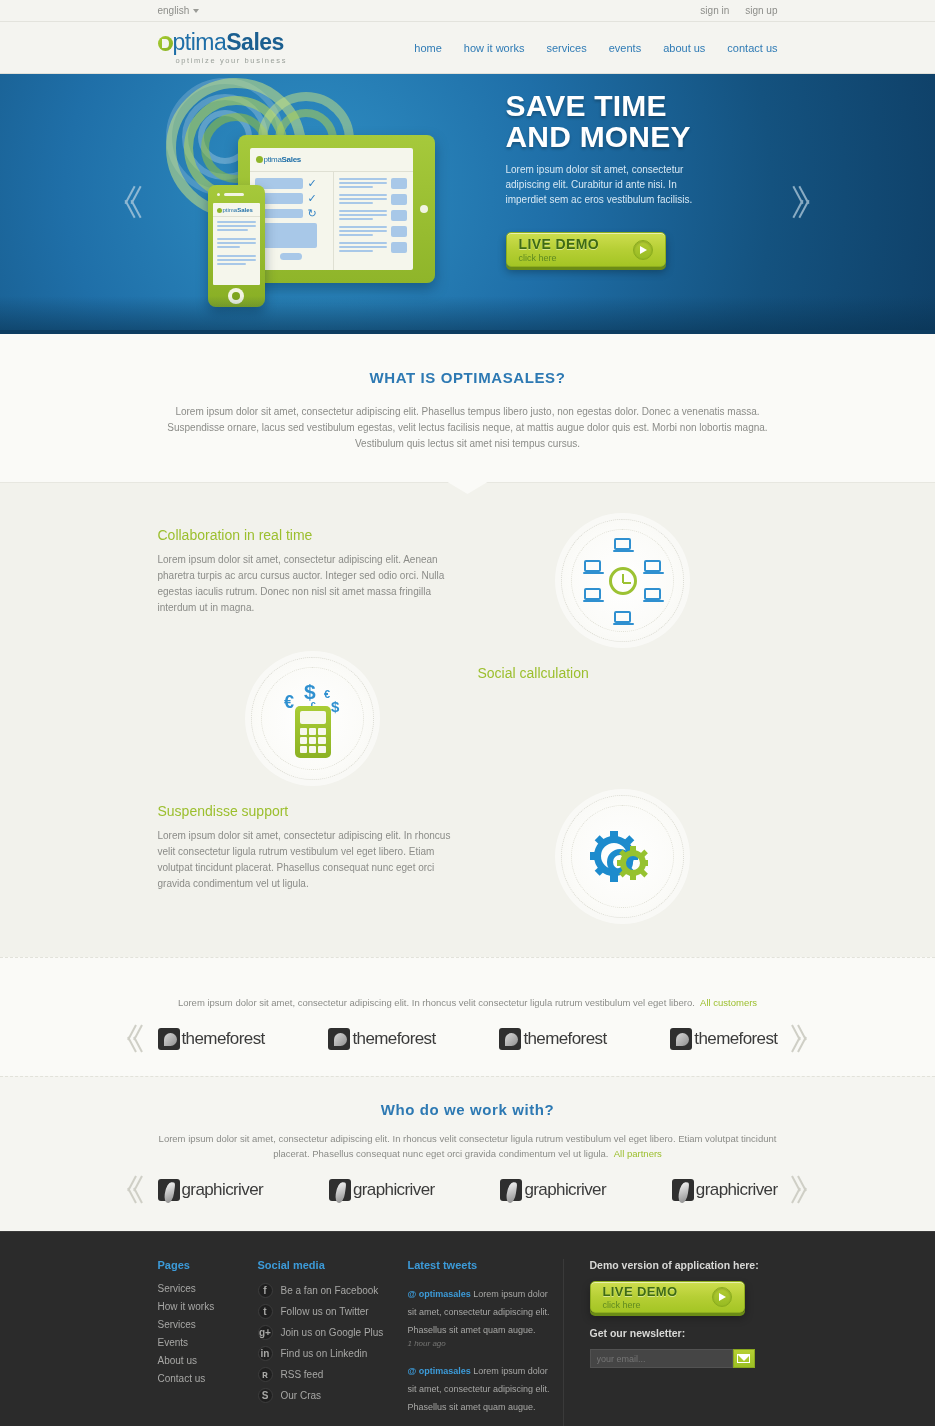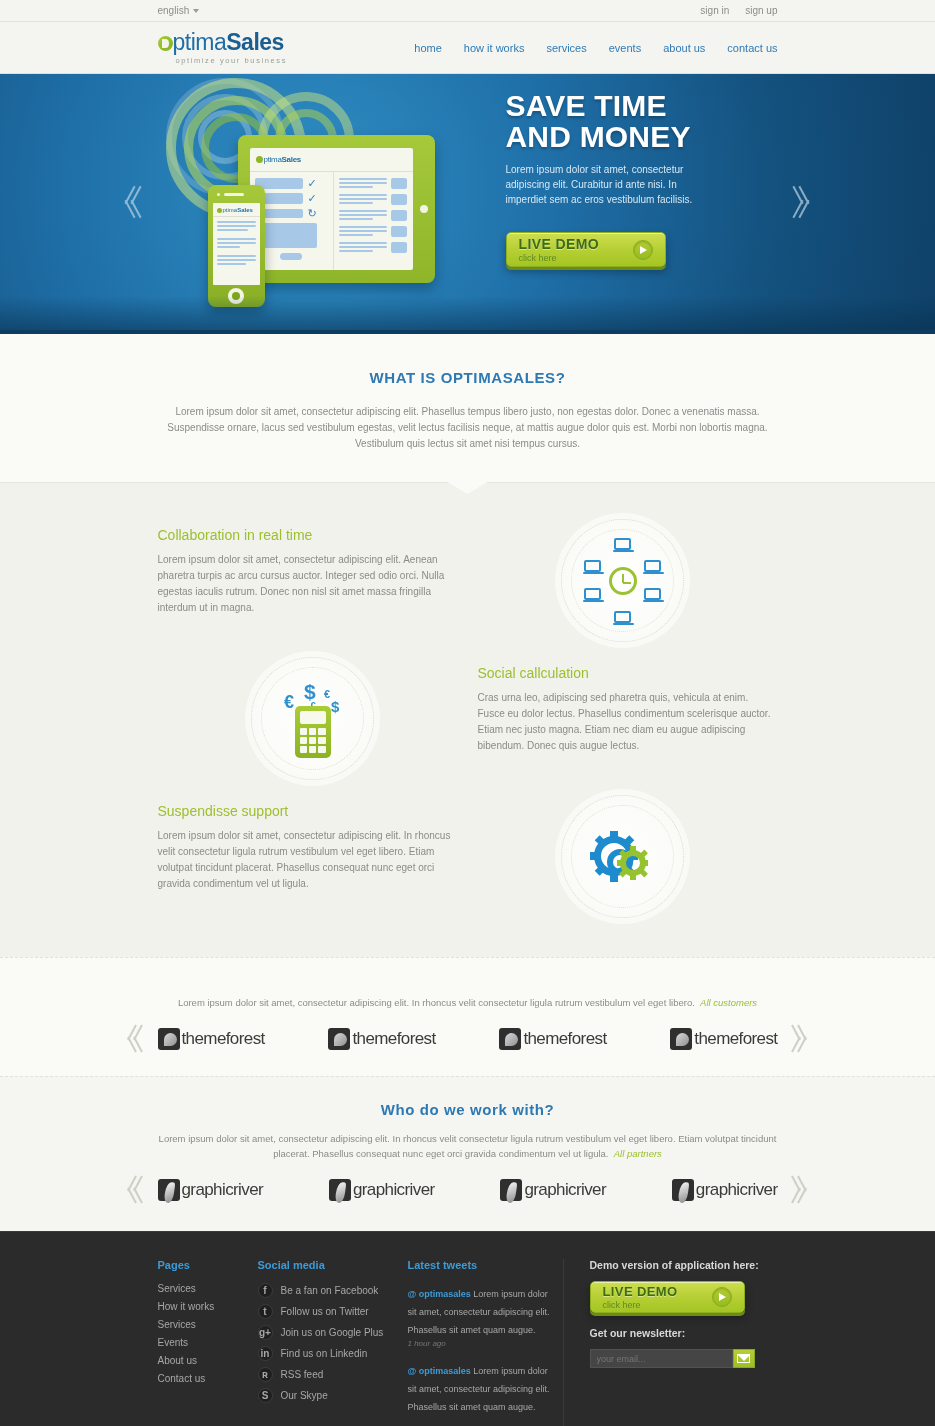--- a/index.html
+++ b/index.html
@@ -167,21 +167,21 @@
   .gear{ position:absolute; border-radius:50%; }
   .gear-b { left:0; top:2px; width:40px;height:40px; border:7px solid #1d8bcd; }
   .gear-b::after{content:"";position:absolute;left:6px;top:6px;width:14px;height:14px;border-radius:50%;border:6px solid #1d8bcd;}
   .gear-g { left:26px; top:16px; width:26px;height:26px;border:6px solid #96c22f; }
   .tooth{ position:absolute; background:#1d8bcd; width:8px;height:7px; }
   .toothg{ position:absolute; background:#96c22f; width:6px;height:5px; }
 
   
   .customers { background:#fafaf7; padding:24px 0 26px; border-top:1px dashed #e2e2da; position:relative;}
   .customers .sub, .partners .sub { text-align:center; font-size:9.5px; line-height:15px; color:#8b8c88; margin-top:13px; }
-  .alllink { color:#9cbf2e; text-decoration:none; cursor:pointer;font-style:italic; }
+  .alllink { color:#9cbf2e; text-decoration:none; cursor:pointer; }
   .logos { margin-top:18px; display:flex; align-items:center; justify-content:space-between; position:relative; }
   .brand { display:flex; align-items:center; gap:2px; }
   .tf-mark { width:22px;height:22px; background:#2f2f2f; border-radius:3px; position:relative;}
   .tf-mark::after{content:"";position:absolute;left:6px;top:5px;width:13px;height:13px;border-radius:50% 50% 50% 0;background:linear-gradient(135deg,#d9d9d9,#8f8f8f);}
   .brand-tx { font-size:17px; color:#3b3b3b; letter-spacing:-.6px; }
   .gr-mark { width:22px;height:22px; background:#2f2f2f; border-radius:3px; position:relative; overflow:visible;}
   .gr-mark::after{content:"";position:absolute;left:7px;top:3px;width:9px;height:21px;background:linear-gradient(150deg,#fafafa,#8a8a8a);border-radius:60% 20% 50% 40%;transform:rotate(8deg);}
   .partners { background:#f5f5f1; padding:24px 0 30px; border-top:1px dashed #e2e2da; }
 
   .sec-arrow { width:16px;height:30px; position:absolute; top:50%; margin-top:-15px; cursor:pointer;}
@@ -422,21 +422,20 @@
           <span class="mini-lap" style="top:68px;left:82px"></span>
           <span class="mini-lap" style="top:91px;left:52px"></span>
           <span class="clock"></span>
         </div>
       </div>
     </div>
 
     <div class="feat rev" style="margin-top:10px">
       <div class="feat-txt">
         <div class="h3">Social callculation</div>
-        <p>Cras urna leo, adipiscing sed pharetra quis, vehicula at enim. Fusce eu dolor lectus. Phasellus condimentum scelerisque auctor. Etiam nec justo magna. Etiam nec diam eu augue adipiscing bibendum. Donec quis augue lectus.</p>
       </div>
       <div class="circle-holder">
         <div class="circ">
           <span class="cur" style="left:32px;top:34px;font-size:18px">€</span>
           <span class="cur" style="left:52px;top:22px;font-size:21px">$</span>
           <span class="cur" style="left:72px;top:30px;font-size:11px">€</span>
           <span class="cur" style="left:58px;top:42px;font-size:11px">£</span>
           <span class="cur" style="left:79px;top:40px;font-size:15px">$</span>
           <span class="cur" style="left:44px;top:52px;font-size:10px">$</span>
           <span class="calc" style="margin-top:26px">
@@ -602,21 +601,21 @@
         <div class="srow">
             <span class="sic">in</span>
             <span>Find us on Linkedin</span>
           </div>
         <div class="srow">
             <span class="sic">ʀ</span>
             <span>RSS feed</span>
           </div>
         <div class="srow">
             <span class="sic">S</span>
-            <span>Our Skype</span>
+            <span>Our Cras</span>
           </div>
       </div>
 
       <div class="fcol tweets">
         <div class="fh">Latest tweets</div>
         <div class="tweet">
           <span class="tx"><span class="hd">@ optimasales</span> <span>Lorem ipsum dolor sit amet, consectetur adipiscing elit. Phasellus sit amet quam augue.</span></span>
           <div class="ago">1 hour ago</div>
         </div>
         <div class="tweet">

